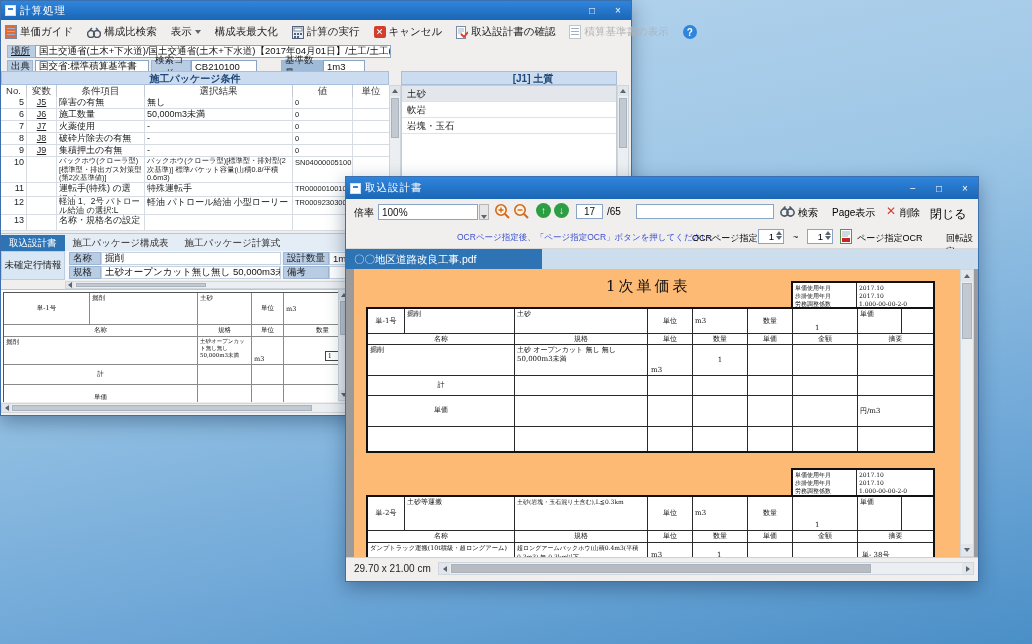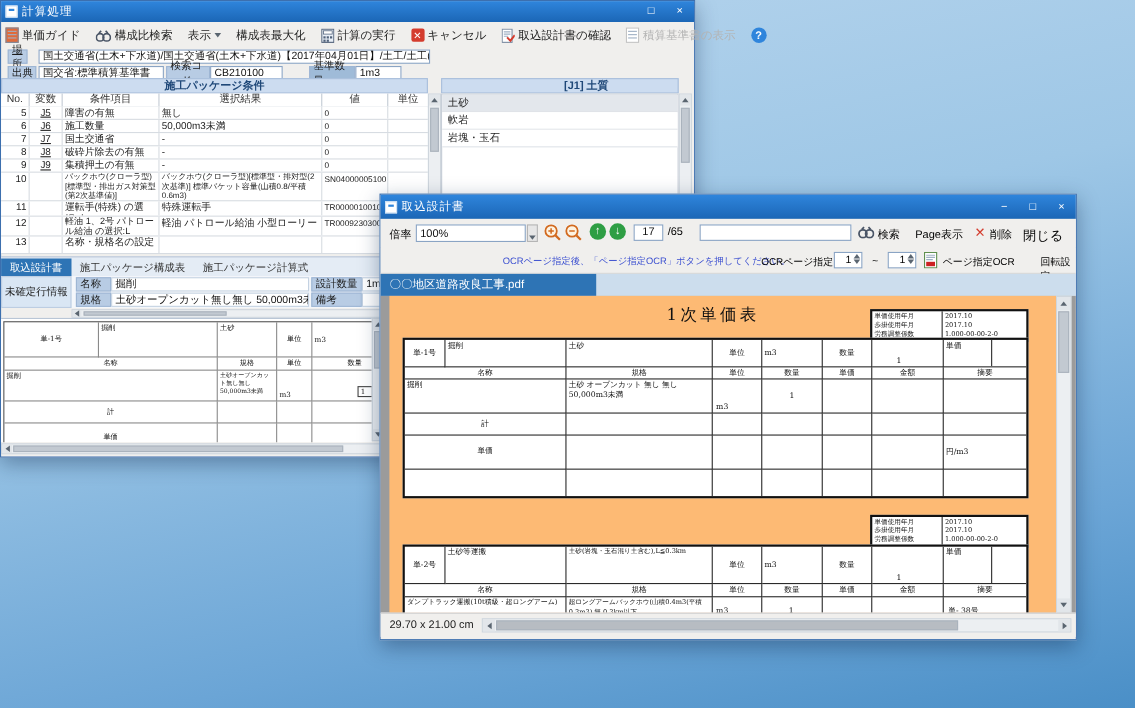--- a/index.html
+++ b/index.html
@@ -150,21 +150,21 @@
         <span>取込設計書の確認</span>
         </span>
       <span class="tbtn disab">
         <span class="ic doc" style="border-color:#c4c4c4"></span>
         <span>積算基準書の表示</span>
         </span>
       <span class="helpc" style="margin-right:4px">?</span>
     </span>
   </div>
 
-  <div class="lbl" style="left:6px;top:44px;width:18px;height:13px;text-decoration:underline;">場所</div>
+  <div class="lbl" style="left:6px;top:44px;width:39px;height:13px;text-decoration:underline;">場所</div>
   <div class="fbox" style="left:34px;top:44px;width:356px;height:13px;">国土交通省(土木+下水道)/国土交通省(土木+下水道)【2017年04月01日】/土工/土工(施工パッケージ)/掘削</div>
   <div class="lbl" style="left:6px;top:59px;width:26px;height:13px;">出典</div>
   <div class="fbox" style="left:34px;top:59px;width:114px;height:13px;">国交省:標準積算基準書</div>
   <div class="lbl" style="left:150px;top:59px;width:40px;height:13px;">検索コード</div>
   <div class="fbox" style="left:190px;top:59px;width:66px;height:13px;">CB210100</div>
   <div class="lbl" style="left:280px;top:59px;width:42px;height:13px;background:#9fbbd8;">基準数量</div>
   <div class="fbox" style="left:322px;top:59px;width:42px;height:13px;">1m3</div>
 
   <div class="sec" style="left:0;top:70px;width:388px;height:14px;">施工パッケージ条件</div>
   <div class="sec" style="left:400px;top:70px;width:216px;height:14px;padding-left:48px;">[J1] 土質</div>
@@ -191,21 +191,21 @@
       <div class="cc w-no">6</div>
         <div class="cc w-var">J6</div>
       <div class="cc w-item">施工数量</div>
         <div class="cc w-res">50,000m3未満</div>
       <div class="cc w-val">0</div>
         <div class="cc w-unit"></div>
       </div>
     <div class="crow" style="height:12px">
       <div class="cc w-no">7</div>
         <div class="cc w-var">J7</div>
-      <div class="cc w-item">国土交通省</div>
+      <div class="cc w-item">火薬使用</div>
         <div class="cc w-res">-</div>
       <div class="cc w-val">0</div>
         <div class="cc w-unit"></div>
       </div>
     <div class="crow" style="height:12px">
       <div class="cc w-no">8</div>
         <div class="cc w-var">J8</div>
       <div class="cc w-item">破砕片除去の有無</div>
         <div class="cc w-res">-</div>
       <div class="cc w-val">0</div>

